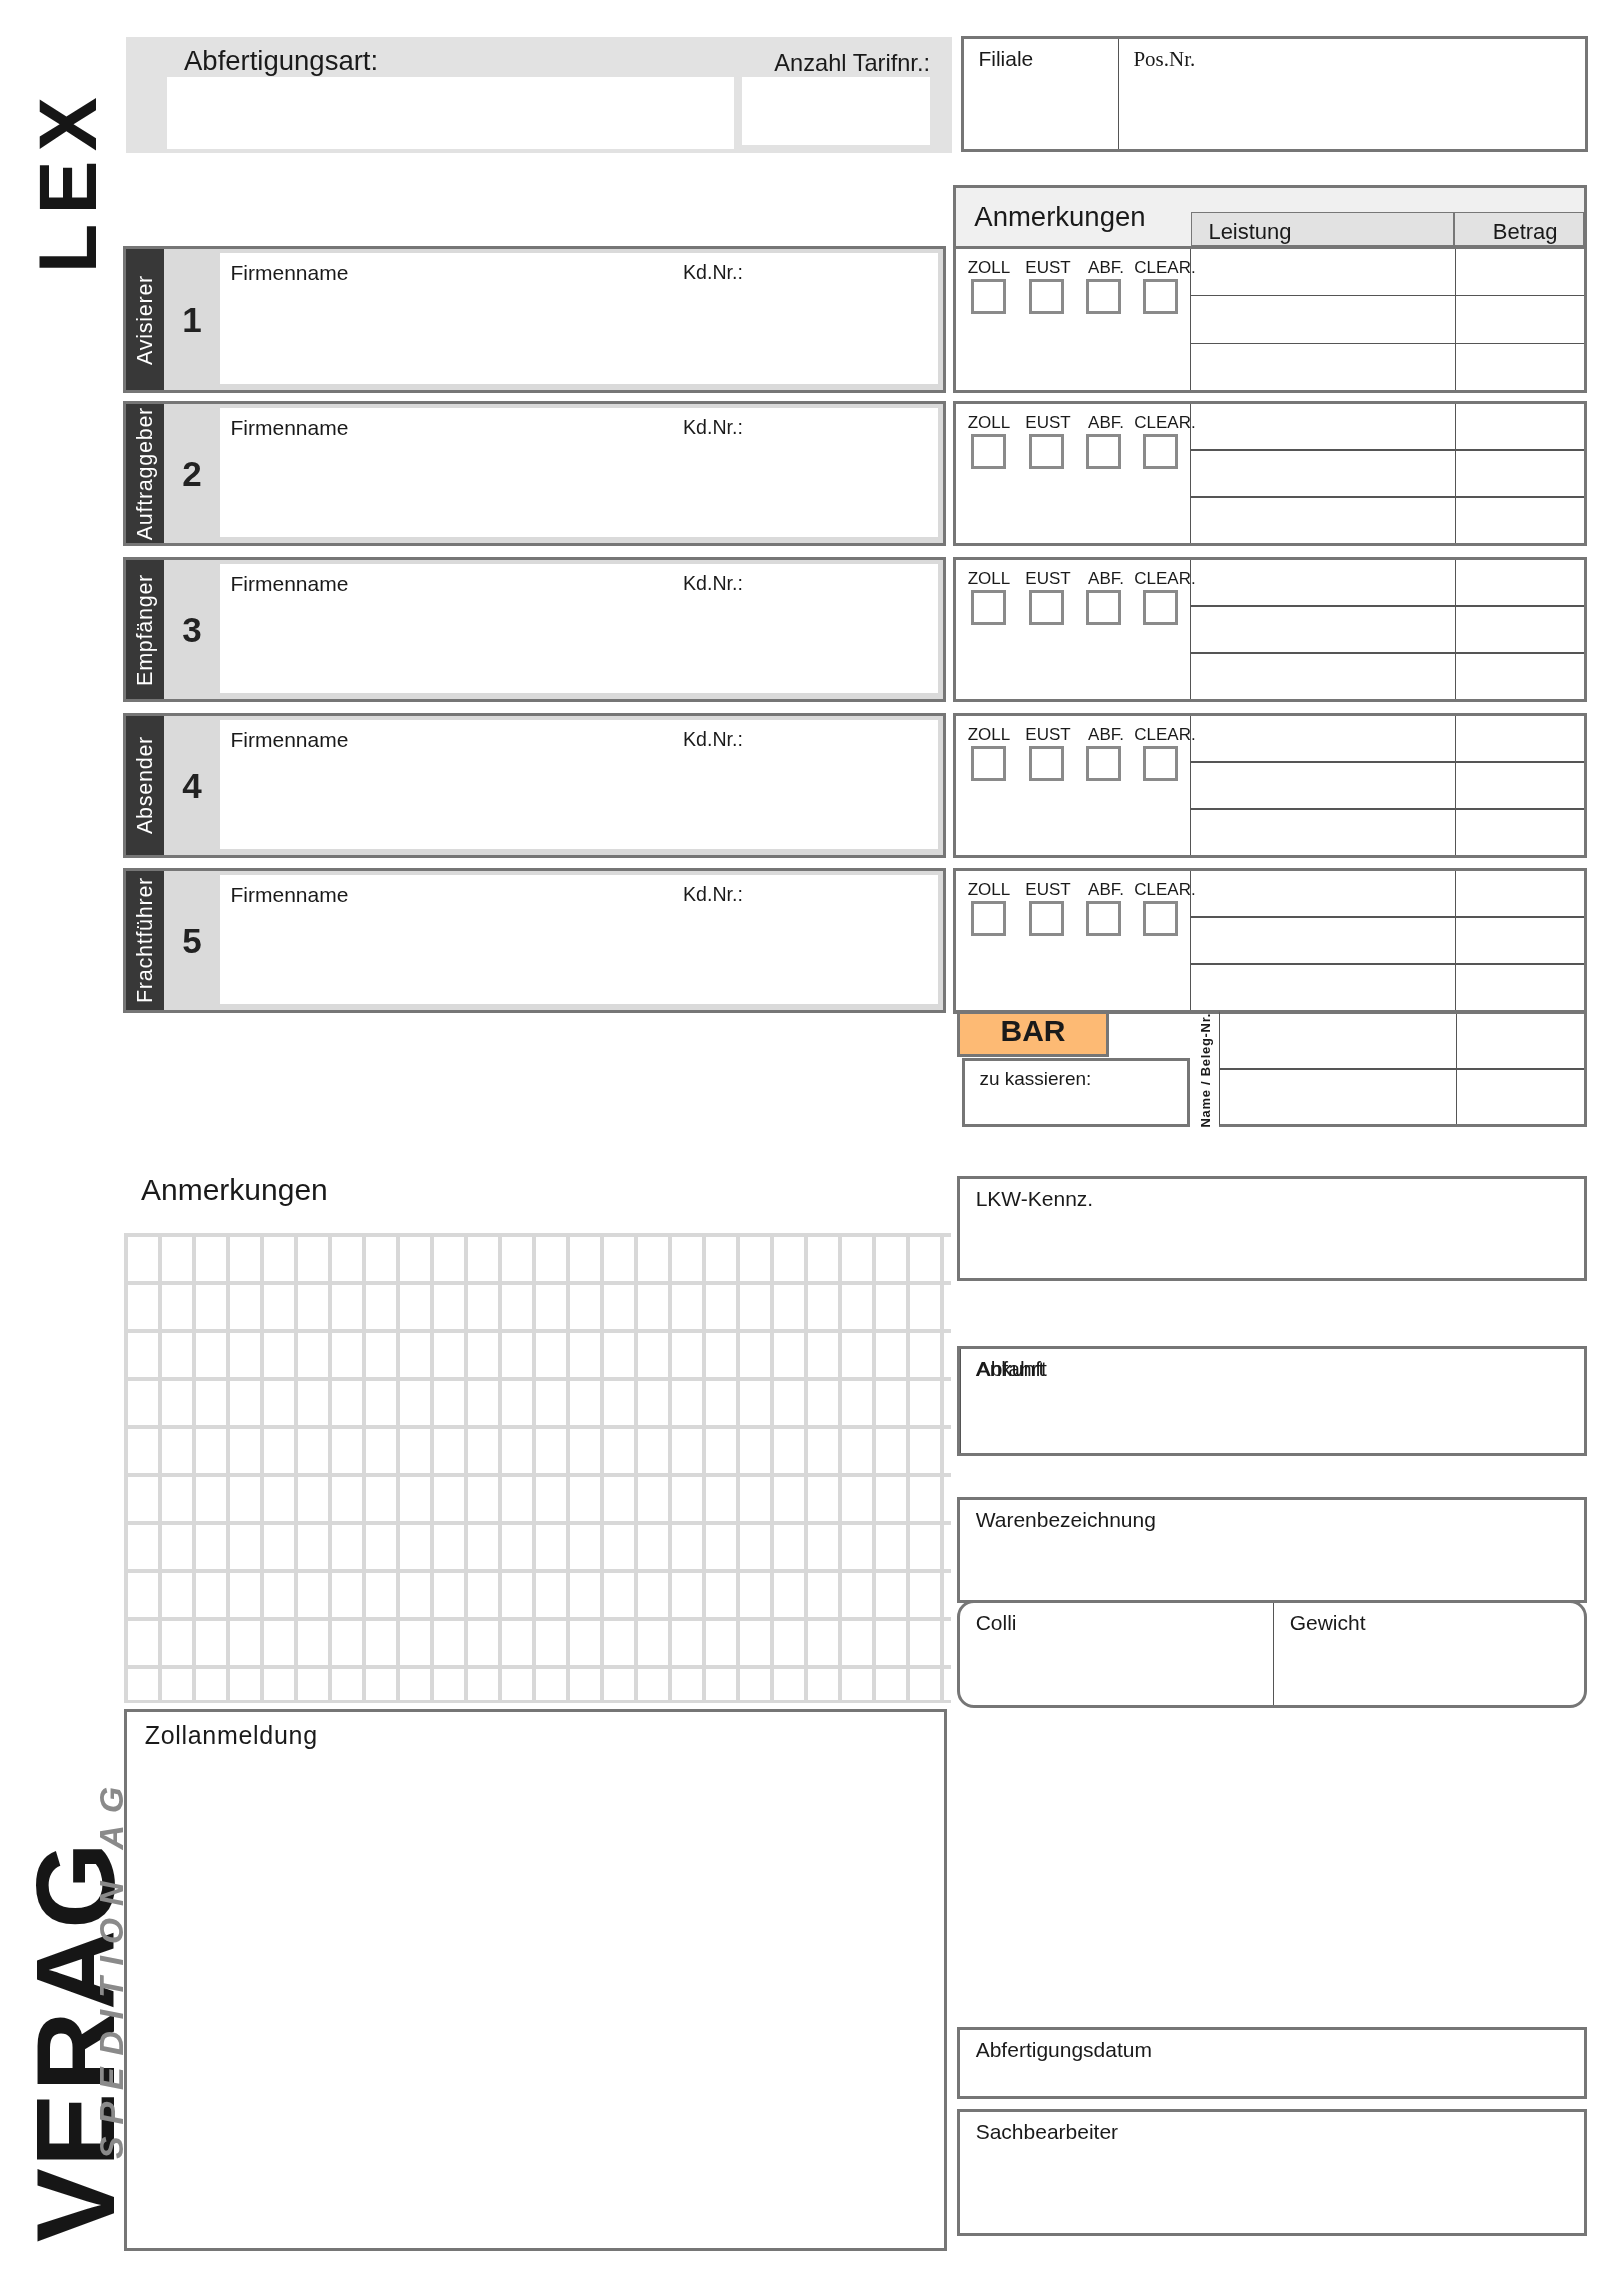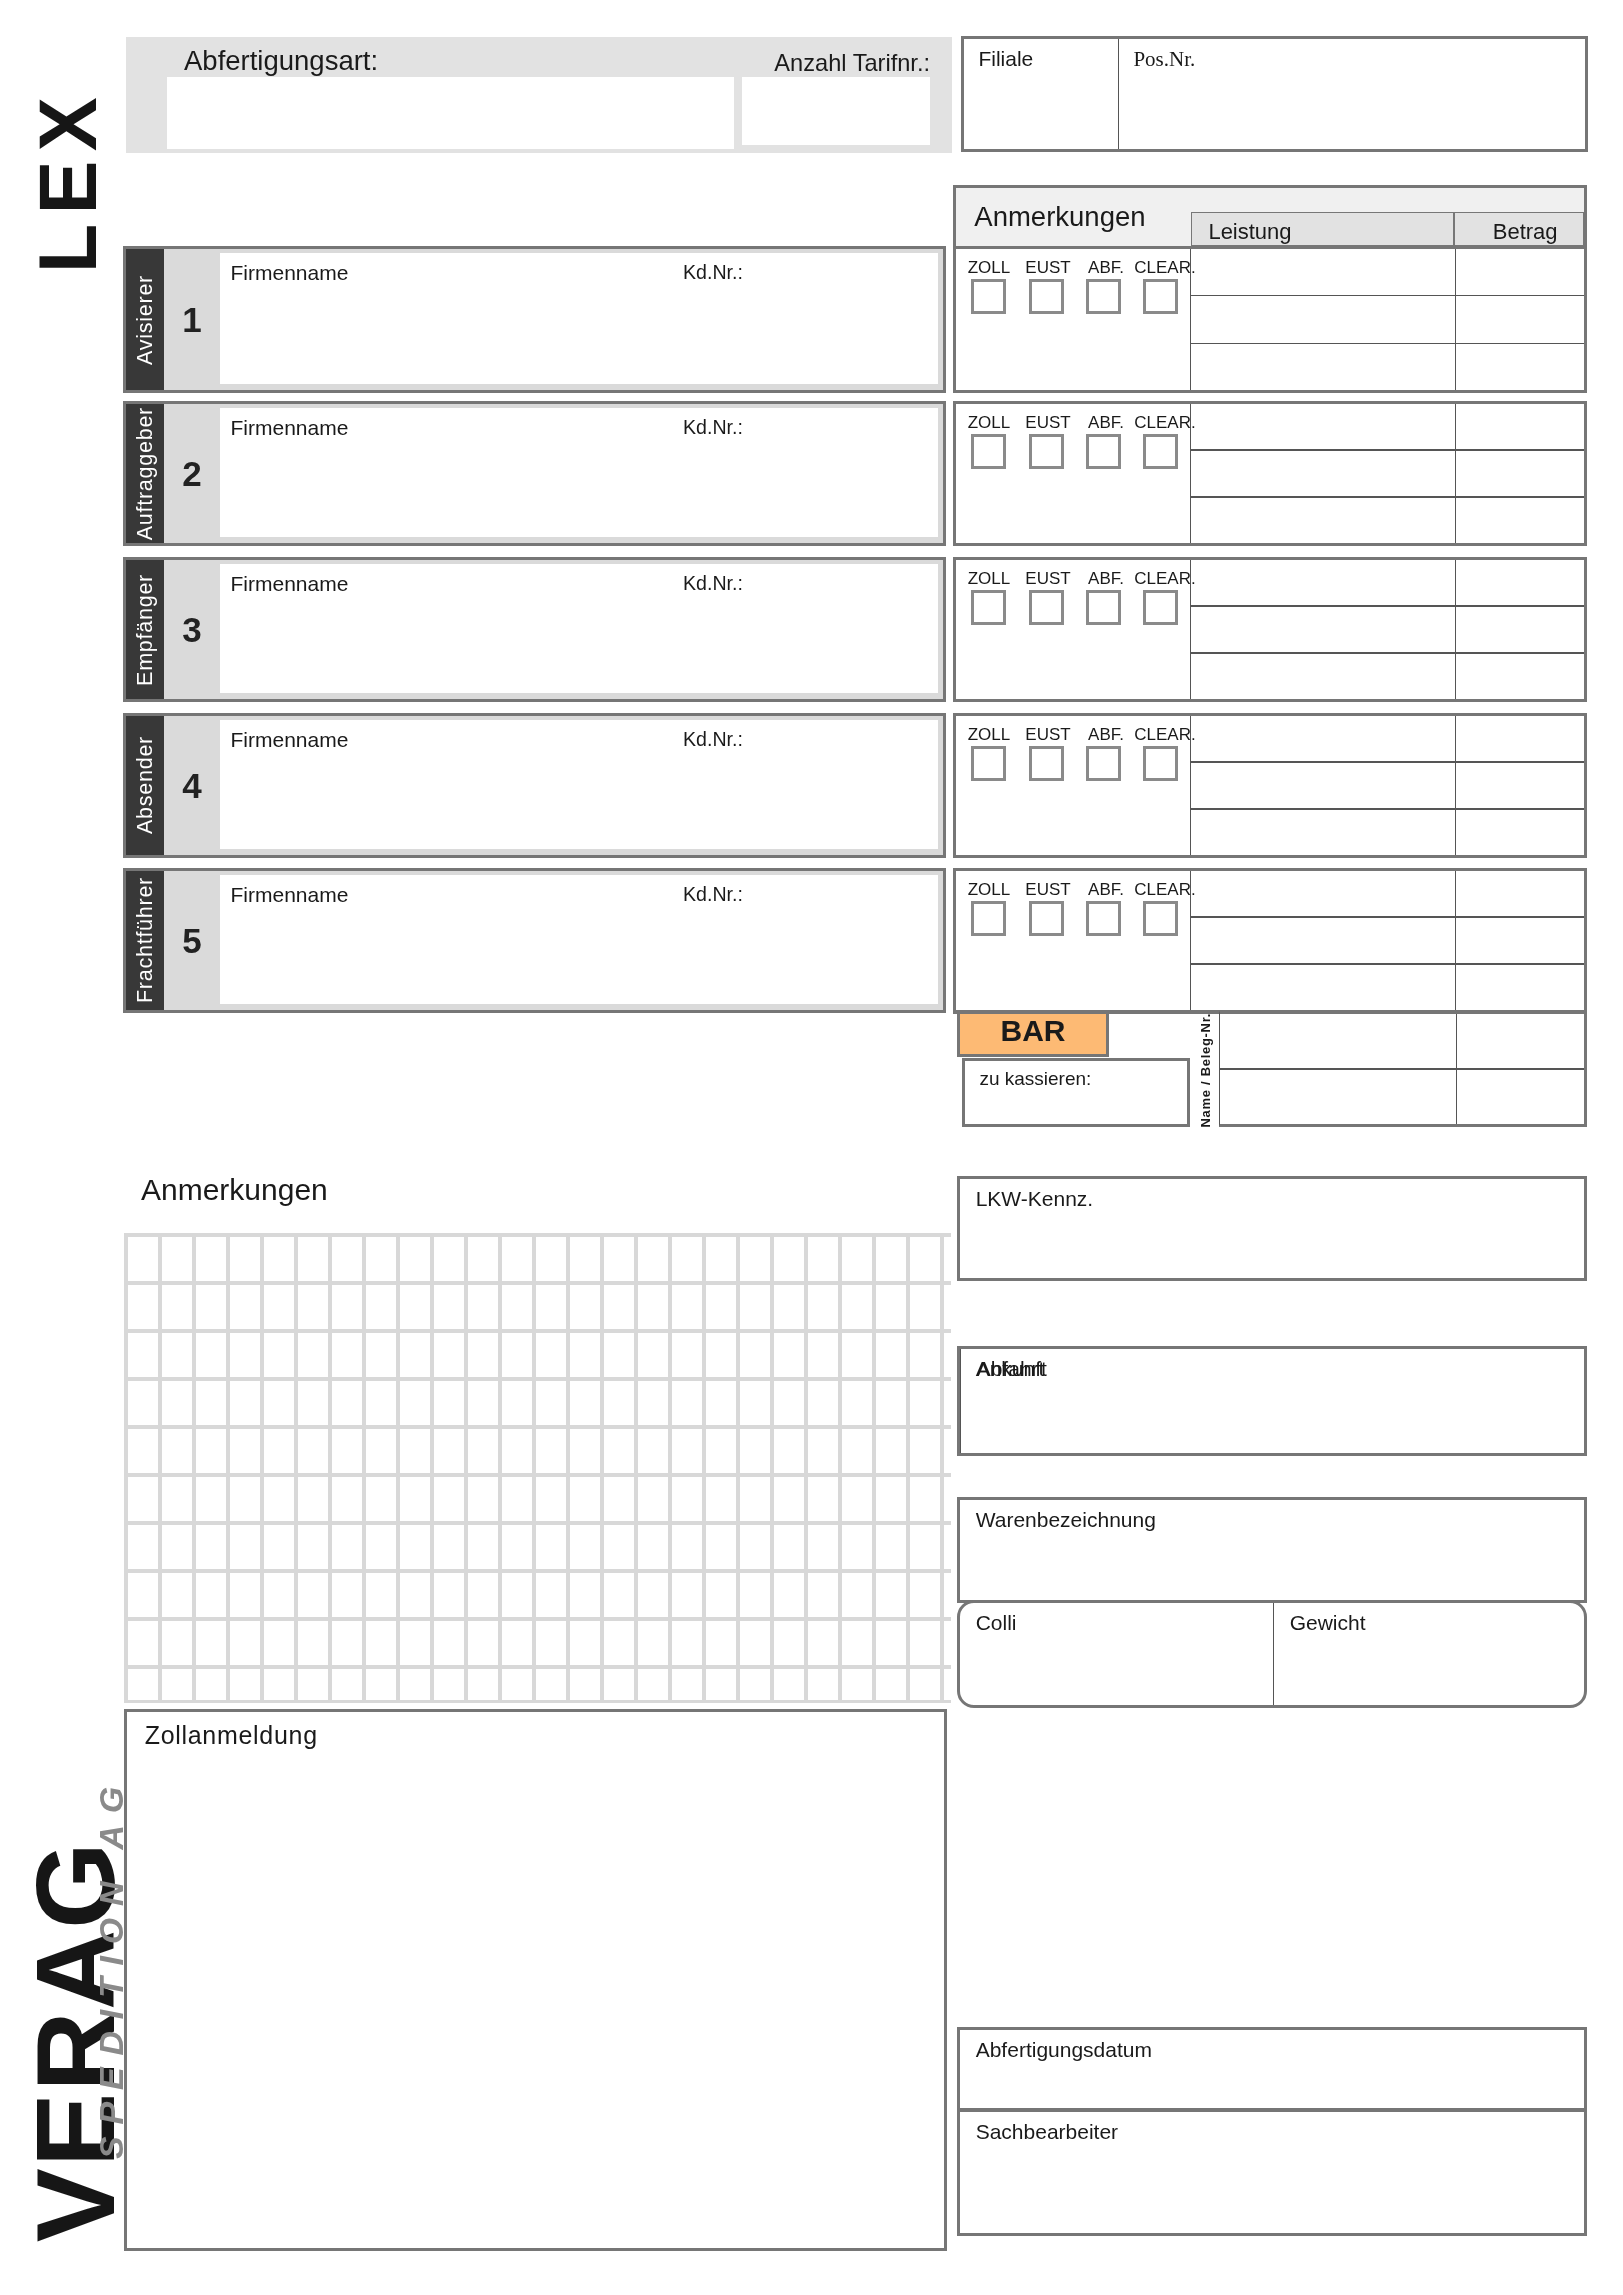--- a/index.html
+++ b/index.html
@@ -76,21 +76,21 @@
       repeating-linear-gradient(to bottom,#d8d8d8 0 3.9px,transparent 3.9px 48px),
       #fff;}
 
   
   .rbox{left:957px;width:630px;border:3.3px solid #767676;background:#fff;box-sizing:border-box;position:absolute;}
   .rbox .lbl{position:absolute;left:15.7px;top:7.9px;font-size:21px;}
   #lkw-box{top:1176px;height:105px;}
   #ankunft-box{top:1346px;height:110px;display:flex;flex-direction:column;}
   #waren-box{top:1497px;height:106px;}
   #colli-box{top:1600px;height:108px;display:flex;border-radius:17px;}
-  #datum-box{top:2027px;height:84px;}
+  #datum-box{top:2027px;height:72px;}
   #sach-box{top:2109px;height:127px;}
   .half-l{width:313px;position:relative;}
   .half-r{flex:1;border-left:1.3px solid #555;position:relative;}
   .half-l .lbl,.half-r .lbl{position:absolute;left:15.7px;top:7.9px;font-size:21px;}
 
   
   #zoll-box{left:124px;top:1709px;width:823px;height:542px;border:3.3px solid #767676;background:#fff;box-sizing:border-box;}
   #zoll-box span{position:absolute;left:17.7px;top:8.5px;font-size:25px;letter-spacing:0.7px;}
 
   

